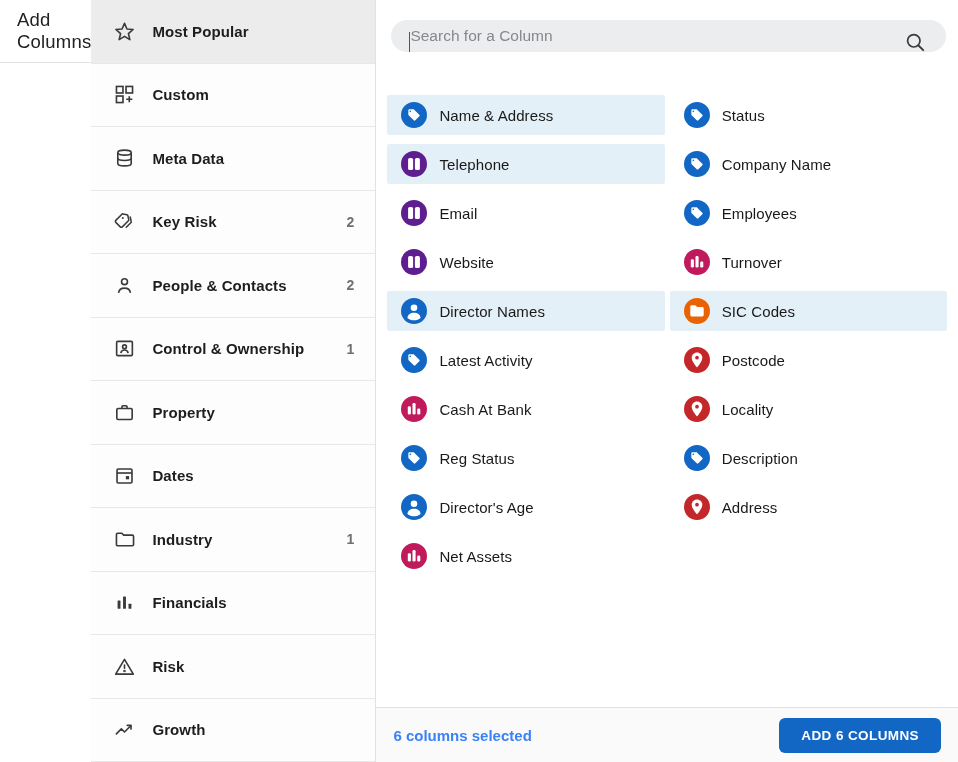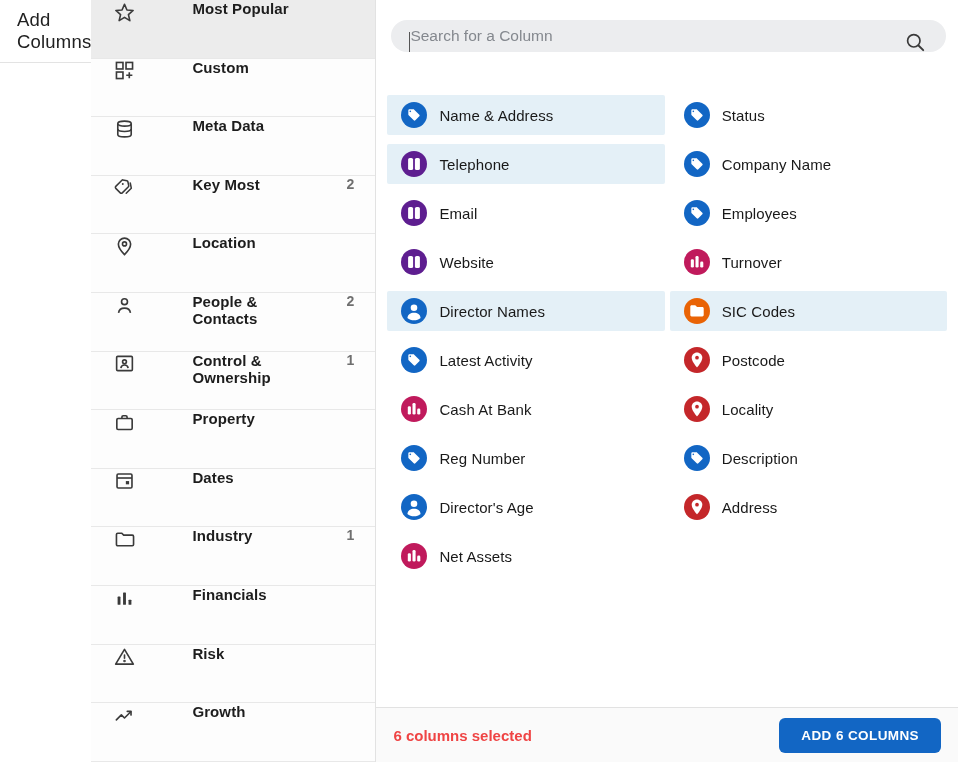--- a/index.html
+++ b/index.html
@@ -15,22 +15,22 @@
     display:flex;align-items:center;padding-left:17px;background:#fff;
   }
   .header .title{font-size:18.5px;font-weight:500;color:#212121;letter-spacing:.2px;}
   
   .body{flex:1;display:flex;min-height:0;}
   .sidebar{
     width:285px;flex:0 0 285px;border-right:1px solid #e2e2e2;
     display:flex;flex-direction:column;background:#fdfdfd;
   }
   .side-item{
-    flex:1 1 0;display:flex;padding-left:21px;
-    border-bottom:1px solid #e8e8e8;cursor:pointer;background:transparent;gap:40px;
+    flex:1 1 0;display:flex;align-items:center;padding-left:21px;
+    border-bottom:1px solid #e8e8e8;cursor:pointer;background:transparent;
   }
   .side-item.selected{background:#ececec;}
   .side-icon{width:24px;height:24px;flex:0 0 24px;display:flex;align-items:center;justify-content:center;}
   .side-icon svg{display:block;}
   .side-label{margin-left:16px;font-size:15px;font-weight:700;color:#1d1d1d;letter-spacing:.1px;}
   .side-count{margin-left:auto;margin-right:21px;font-size:14px;font-weight:700;color:#6f6f6f;}
   
   .main{flex:1;display:flex;flex-direction:column;background:#fff;min-width:0;}
   .search-wrap{padding:20px 12px 0 15px;flex:0 0 auto;}
   .search-bar{position:relative;height:44px;}
@@ -54,21 +54,21 @@
   }
   .col-item.selected{background:var(--selected_bg,#e4f0f7);}
   .col-icon{width:26px;height:26px;flex:0 0 26px;}
   .col-icon svg{display:block;}
   .col-label{margin-left:12px;font-size:15px;font-weight:500;color:#191919;letter-spacing:.1px;}
   
   .footer{
     flex:0 0 55px;height:55px;border-top:1px solid #e2e2e2;background:#fafafa;
     display:flex;align-items:center;justify-content:space-between;padding:0 17px;
   }
-  .footer-status{font-size:15px;font-weight:700;color:#ef4444;}
+  .footer-status{font-size:15px;font-weight:700;color:#3b82f6;}
   .add-btn{
     background:var(--accent,#1266c4);color:#fff;border:none;border-radius:6px;
     height:35px;padding:0 22px;font-family:"Liberation Sans",sans-serif;
     font-size:13.5px;font-weight:700;letter-spacing:.4px;cursor:pointer;margin-left:36px;
   }
 </style>
 </head>
 <body>
 
 <div class="app">
@@ -122,36 +122,24 @@
   <div class="side-item">
     <span class="side-icon">
             <svg width="23" height="23" viewBox="0 0 24 24">
               <g fill="none" stroke="#3a3a3a" stroke-width="1.6" stroke-linejoin="round">
                 <path d="M2.9 10.8l6.4-6.4c.28-.28.68-.4 1.07-.32l4.1.86c.54.11.96.53 1.07 1.07l.86 4.1c.08.39-.04.79-.32 1.07l-6.4 6.4c-.58.58-1.52.58-2.1 0l-4.68-4.68c-.58-.58-.58-1.52 0-2.1z"></path>
                 <circle cx="10.2" cy="8.3" r="1" fill="#3a3a3a" stroke="none"></circle>
                 <path d="M13.8 18l5.3-5.3-1.1-5.4" stroke-linecap="round"></path>
               </g>
             </svg>
           </span>
-    <span class="side-label">Key Most</span>
+    <span class="side-label">Key Risk</span>
     <span class="side-count">2</span>
   </div>
 
-  <div class="side-item">
-    <span class="side-icon">
-            <svg width="23" height="23" viewBox="0 0 24 24">
-              <g fill="none" stroke="#3a3a3a" stroke-width="1.7">
-                <path d="M12 3.2c-3.5 0-6.4 2.8-6.4 6.3 0 4.7 6.4 11 6.4 11s6.4-6.3 6.4-11c0-3.5-2.9-6.3-6.4-6.3z"></path>
-                <circle cx="12" cy="9.3" r="2.1"></circle>
-              </g>
-            </svg>
-          </span>
-    <span class="side-label">Location</span>
-    <span class="side-count"></span>
-  </div>
 
   <div class="side-item">
     <span class="side-icon">
             <svg width="23" height="23" viewBox="0 0 24 24">
               <g fill="none" stroke="#3a3a3a" stroke-width="1.7">
                 <circle cx="12" cy="8" r="3.1"></circle>
                 <path d="M5.8 19.6c.5-3.3 3.1-4.9 6.2-4.9s5.7 1.6 6.2 4.9"></path>
               </g>
             </svg>
           </span>
@@ -430,21 +418,21 @@
 
   <div class="col-item">
     <span class="col-icon">
               <svg width="26" height="26" viewBox="0 0 26 26">
                 <circle cx="13" cy="13" r="13" fill="#1266c4"></circle>
                 <g transform="translate(6.2,6.2) scale(0.565)">
                   <path fill="#fff" d="M21.41 11.58l-9-9C12.05 2.22 11.55 2 11 2H4c-1.1 0-2 .9-2 2v7c0 .55.22 1.05.59 1.42l9 9c.36.36.86.58 1.41.58s1.05-.22 1.41-.59l7-7c.37-.36.59-.86.59-1.41s-.23-1.06-.59-1.42zM5.5 7C4.67 7 4 6.33 4 5.5S4.67 4 5.5 4 7 4.67 7 5.5 6.33 7 5.5 7z"></path>
                 </g>
               </svg>
             </span>
-    <span class="col-label">Reg Number</span>
+    <span class="col-label">Reg Status</span>
   </div>
 
   <div class="col-item">
     <span class="col-icon">
               <svg width="26" height="26" viewBox="0 0 26 26">
                 <circle cx="13" cy="13" r="13" fill="#1266c4"></circle>
                 <g transform="translate(6.2,6.2) scale(0.565)">
                   <path fill="#fff" d="M21.41 11.58l-9-9C12.05 2.22 11.55 2 11 2H4c-1.1 0-2 .9-2 2v7c0 .55.22 1.05.59 1.42l9 9c.36.36.86.58 1.41.58s1.05-.22 1.41-.59l7-7c.37-.36.59-.86.59-1.41s-.23-1.06-.59-1.42zM5.5 7C4.67 7 4 6.33 4 5.5S4.67 4 5.5 4 7 4.67 7 5.5 6.33 7 5.5 7z"></path>
                 </g>
               </svg>

